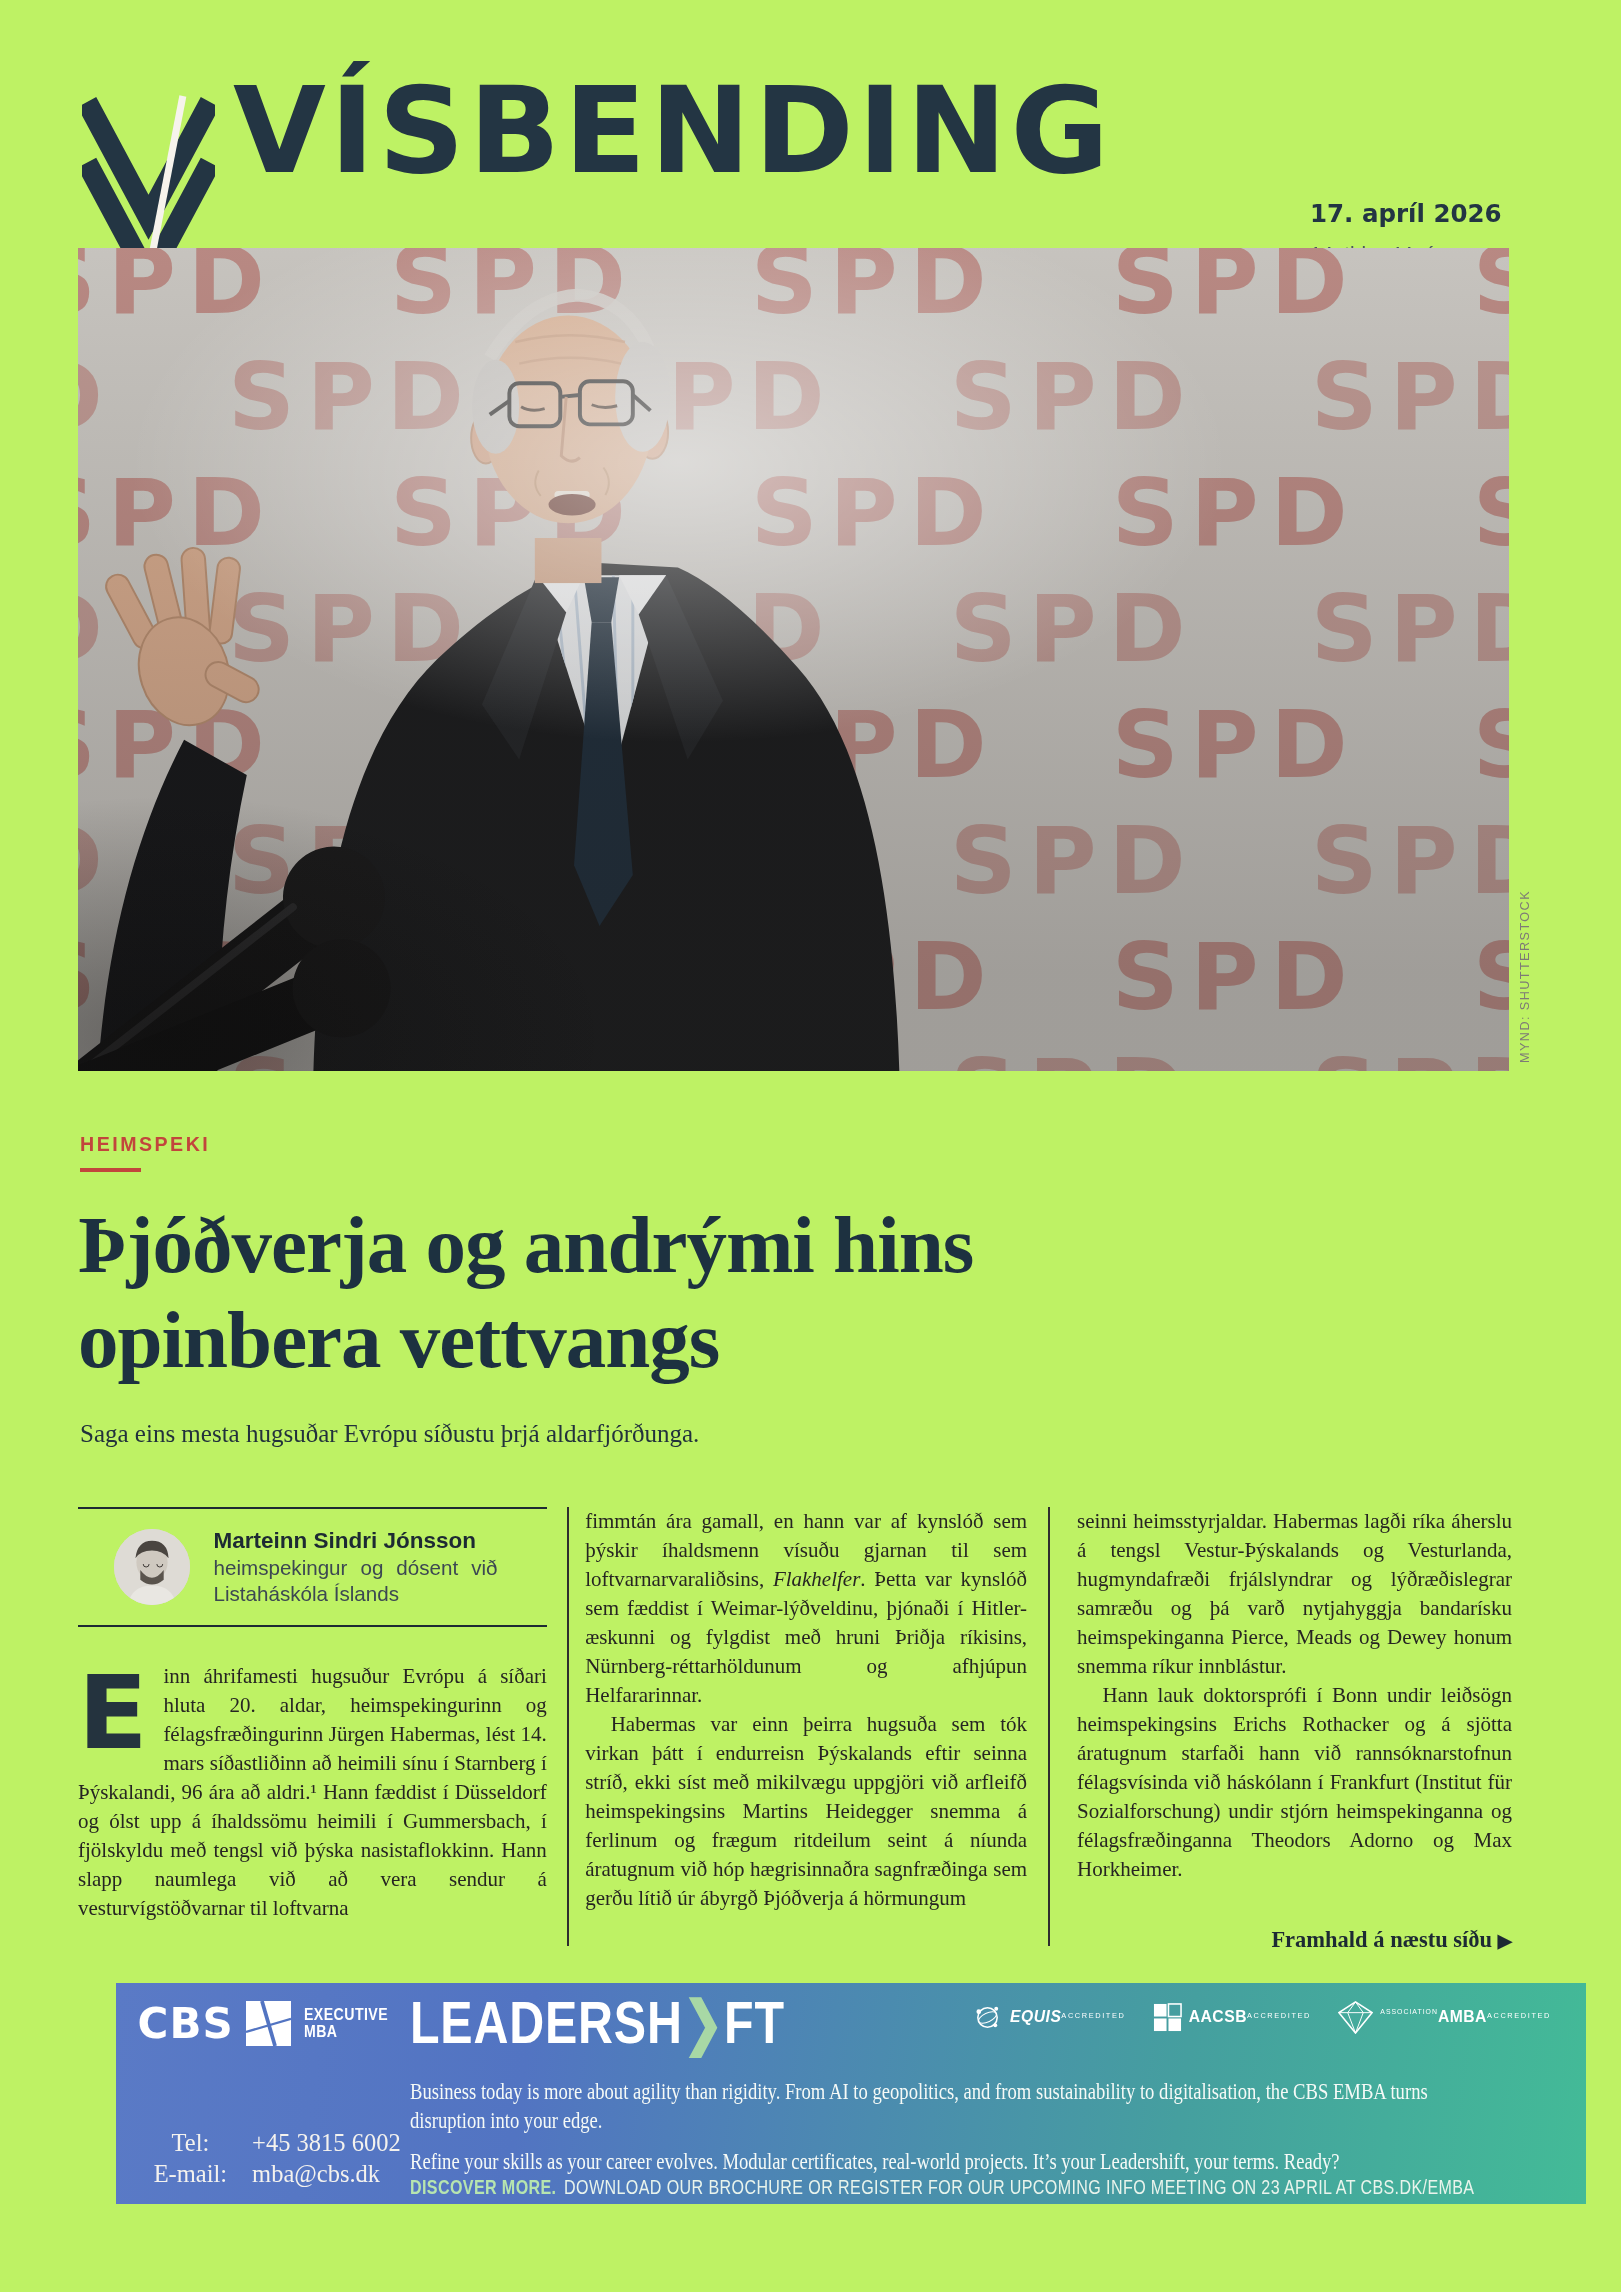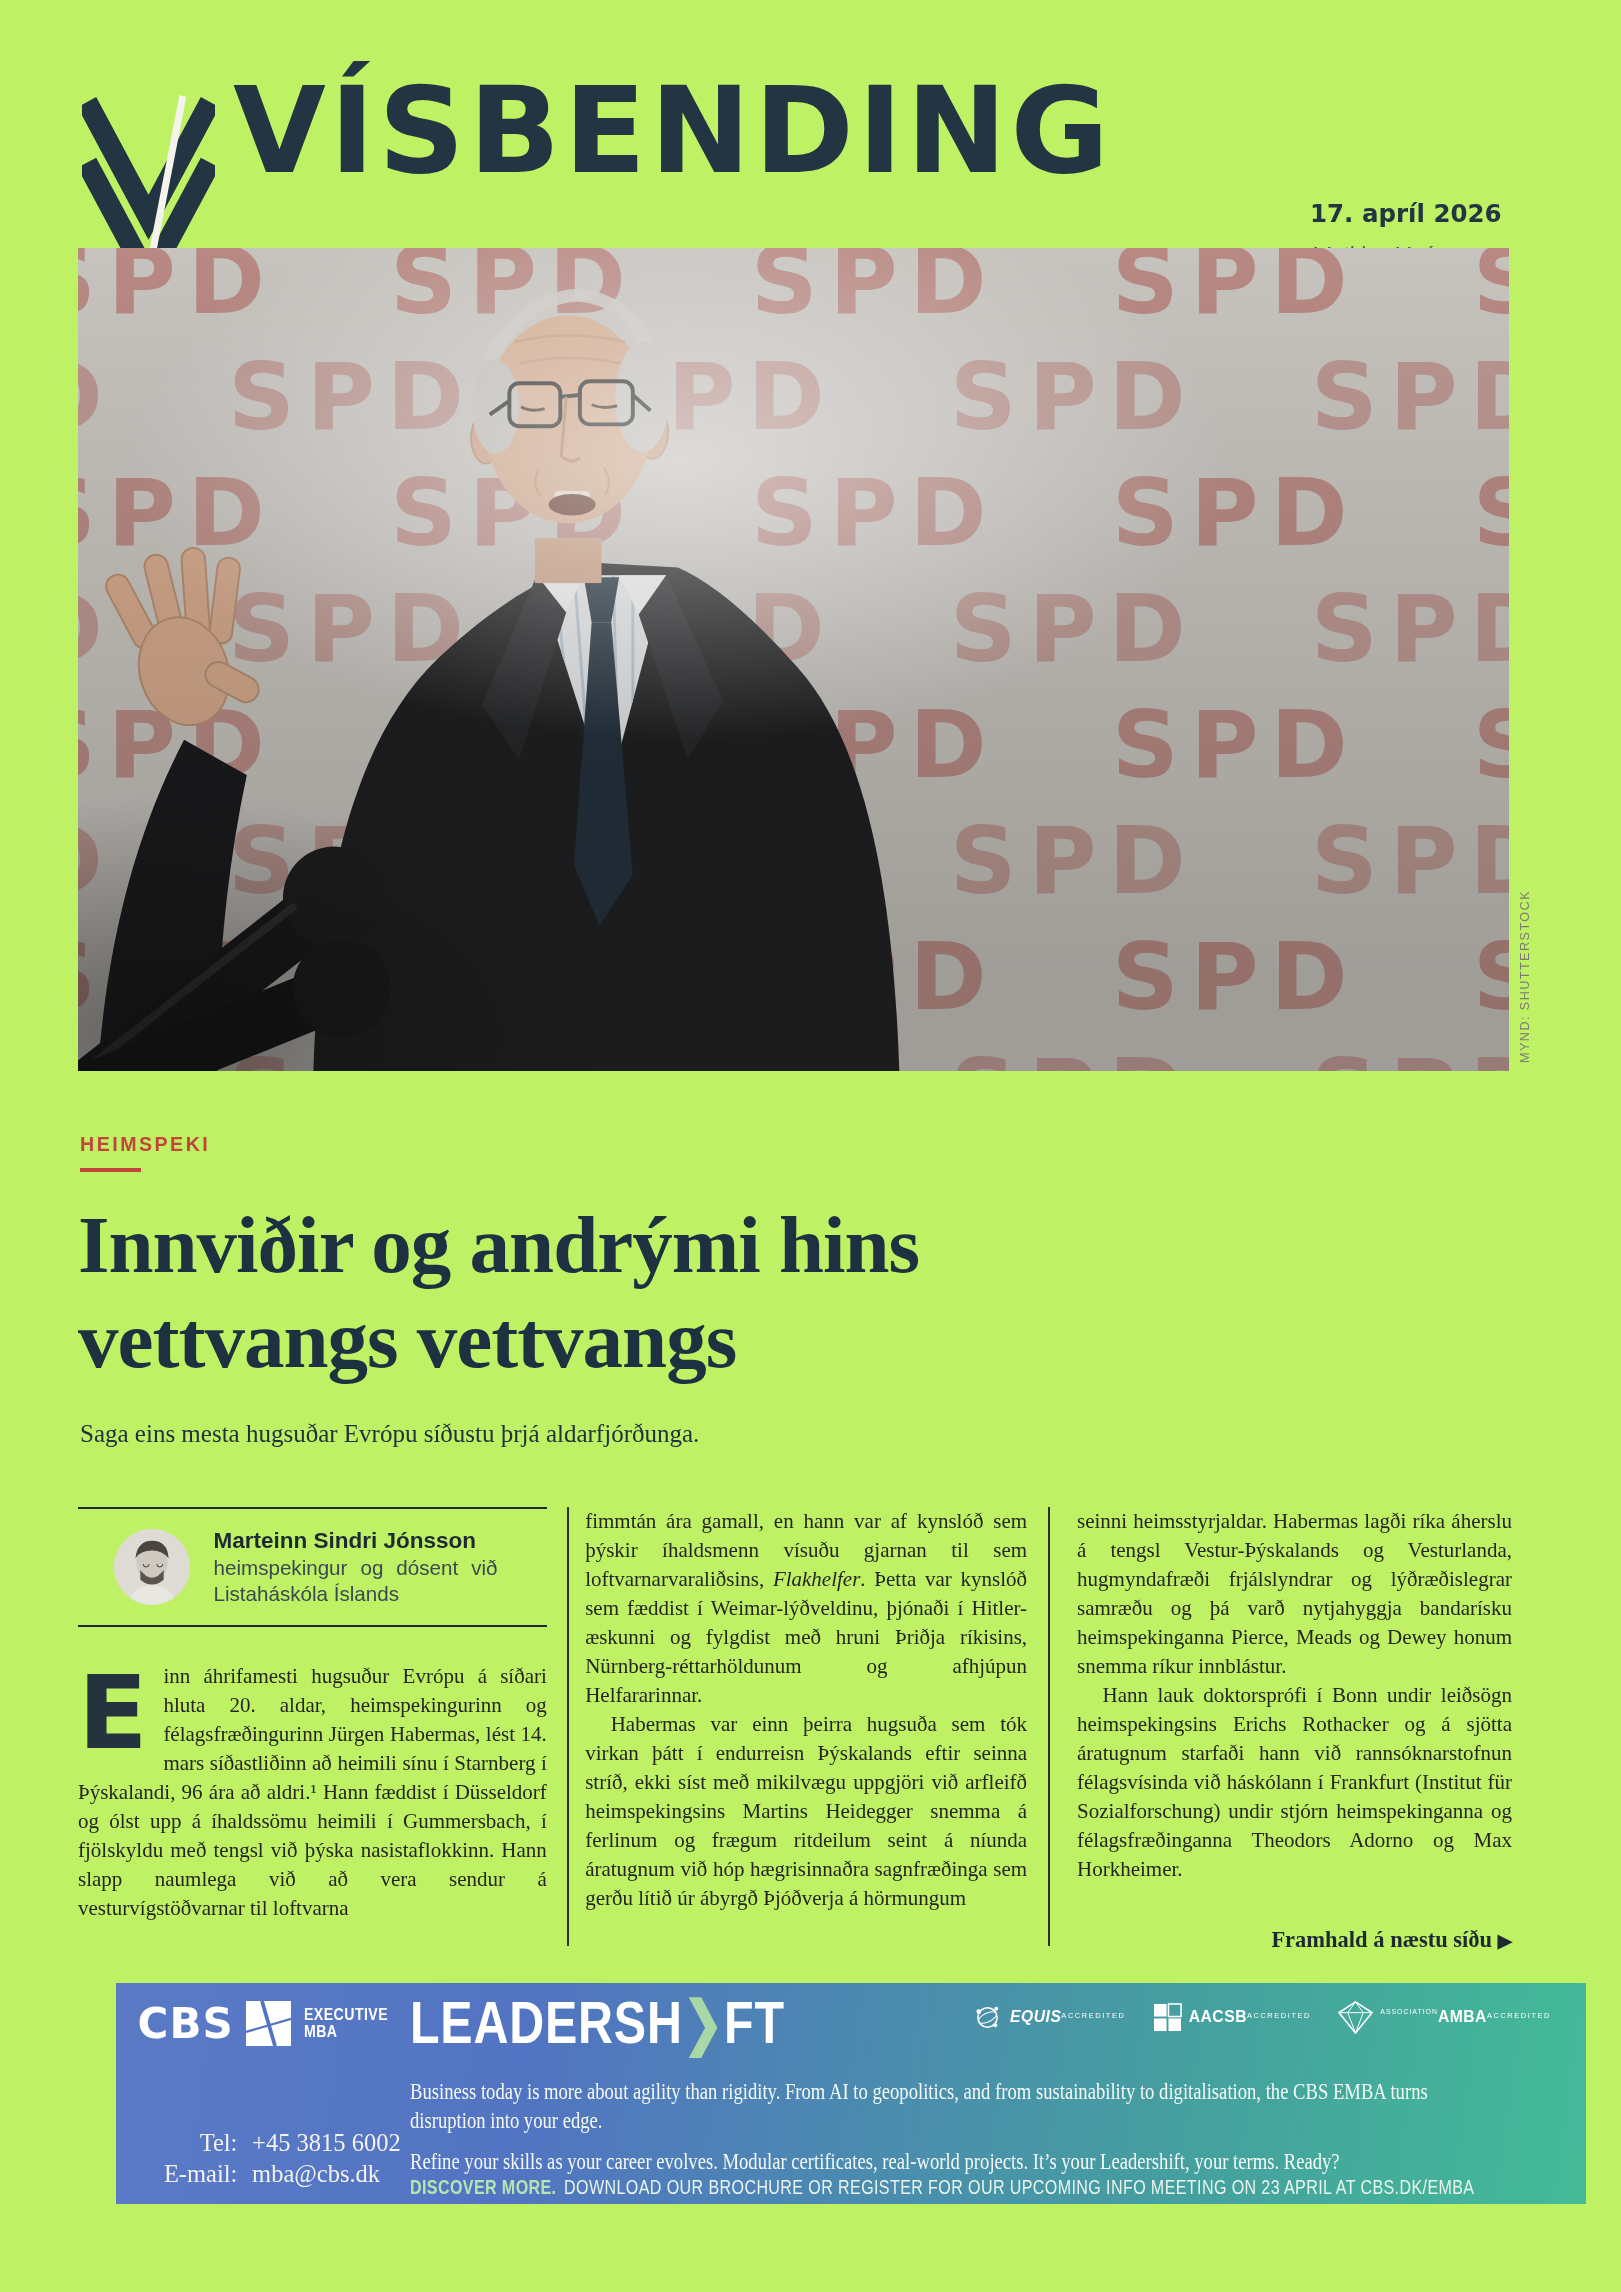--- a/index.html
+++ b/index.html
@@ -63,21 +63,21 @@
 
   
   .ad{position:absolute;left:116px;top:1983px;width:1470px;height:221px;color:#fff;
       background:linear-gradient(98deg,#5a7ac6 0%,#5274c2 28%,#459f9f 72%,#43bb97 100%);}
   .cbs-logo{position:absolute;left:21.6px;top:15.7px;display:flex;align-items:center;gap:12.7px;}
   .cbs-word{font-family:"DejaVu Sans",sans-serif;font-weight:bold;font-size:42px;letter-spacing:1px;}
   .cbs-program{font-weight:bold;font-size:15.7px;line-height:17.6px;letter-spacing:0.5px;
       transform:scaleX(0.9);transform-origin:left center;}
   .contact{position:absolute;left:27.4px;bottom:15.7px;display:grid;grid-template-columns:94px auto;
       column-gap:14.7px;row-gap:2.9px;font-family:"Liberation Serif",serif;font-size:24.5px;color:#f4f2ee;}
-  .contact .lbl{text-align:right;}
+  .contact .lbl{text-align:center;}
   .brand{position:absolute;left:294px;top:9.8px;font-family:"Liberation Sans",sans-serif;font-weight:800;
       font-size:59px;line-height:61px;letter-spacing:1px;transform:scaleX(0.82);transform-origin:left top;
       white-space:nowrap;}
   .brand .chev{color:#a8d8a5;}
   .ad-body{position:absolute;left:294px;top:94px;width:1343px;transform:scaleX(0.81);
       transform-origin:left top;font-family:"Liberation Serif",serif;font-size:23px;line-height:29px;color:#f6faf7;}
   .ad-body p{margin:0;}
   .ad-body p + p{margin-top:11.8px;}
   .cta{position:absolute;left:294px;top:192px;white-space:nowrap;transform:scaleX(0.78);
       transform-origin:left top;font-size:20.6px;letter-spacing:0.5px;color:#e9f4ec;}
@@ -190,21 +190,21 @@
           <circle cx="282" cy="816" r="50" fill="#131314"></circle>
         </g>
       </g>
     </svg>
     <div class="photo-light"></div>
   </div>
   <div class="photo-credit">MYND: SHUTTERSTOCK</div>
 
   <div class="kicker">HEIMSPEKI</div>
   <div class="kicker-rule"></div>
-  <h1 class="headline" style="margin:0;">Innviðir og andrými hins vettvangs vettvangs</h1>
+  <h1 class="headline" style="margin:0;">Þjóðverja og andrými hins opinbera vettvangs</h1>
   <div class="subhead">Saga eins mesta hugsuðar Evrópu síðustu þrjá aldarfjórðunga.</div>
 
   <div class="columns">
 
     <div class="col col1">
       <div class="byline-card">
         <div class="avatar">
           <svg width="76" height="76" viewBox="0 0 78 78">
             <rect width="78" height="78" fill="#dedbd5"></rect>
             <ellipse cx="39" cy="34" rx="16" ry="19" fill="#cfc9c0"></ellipse>

